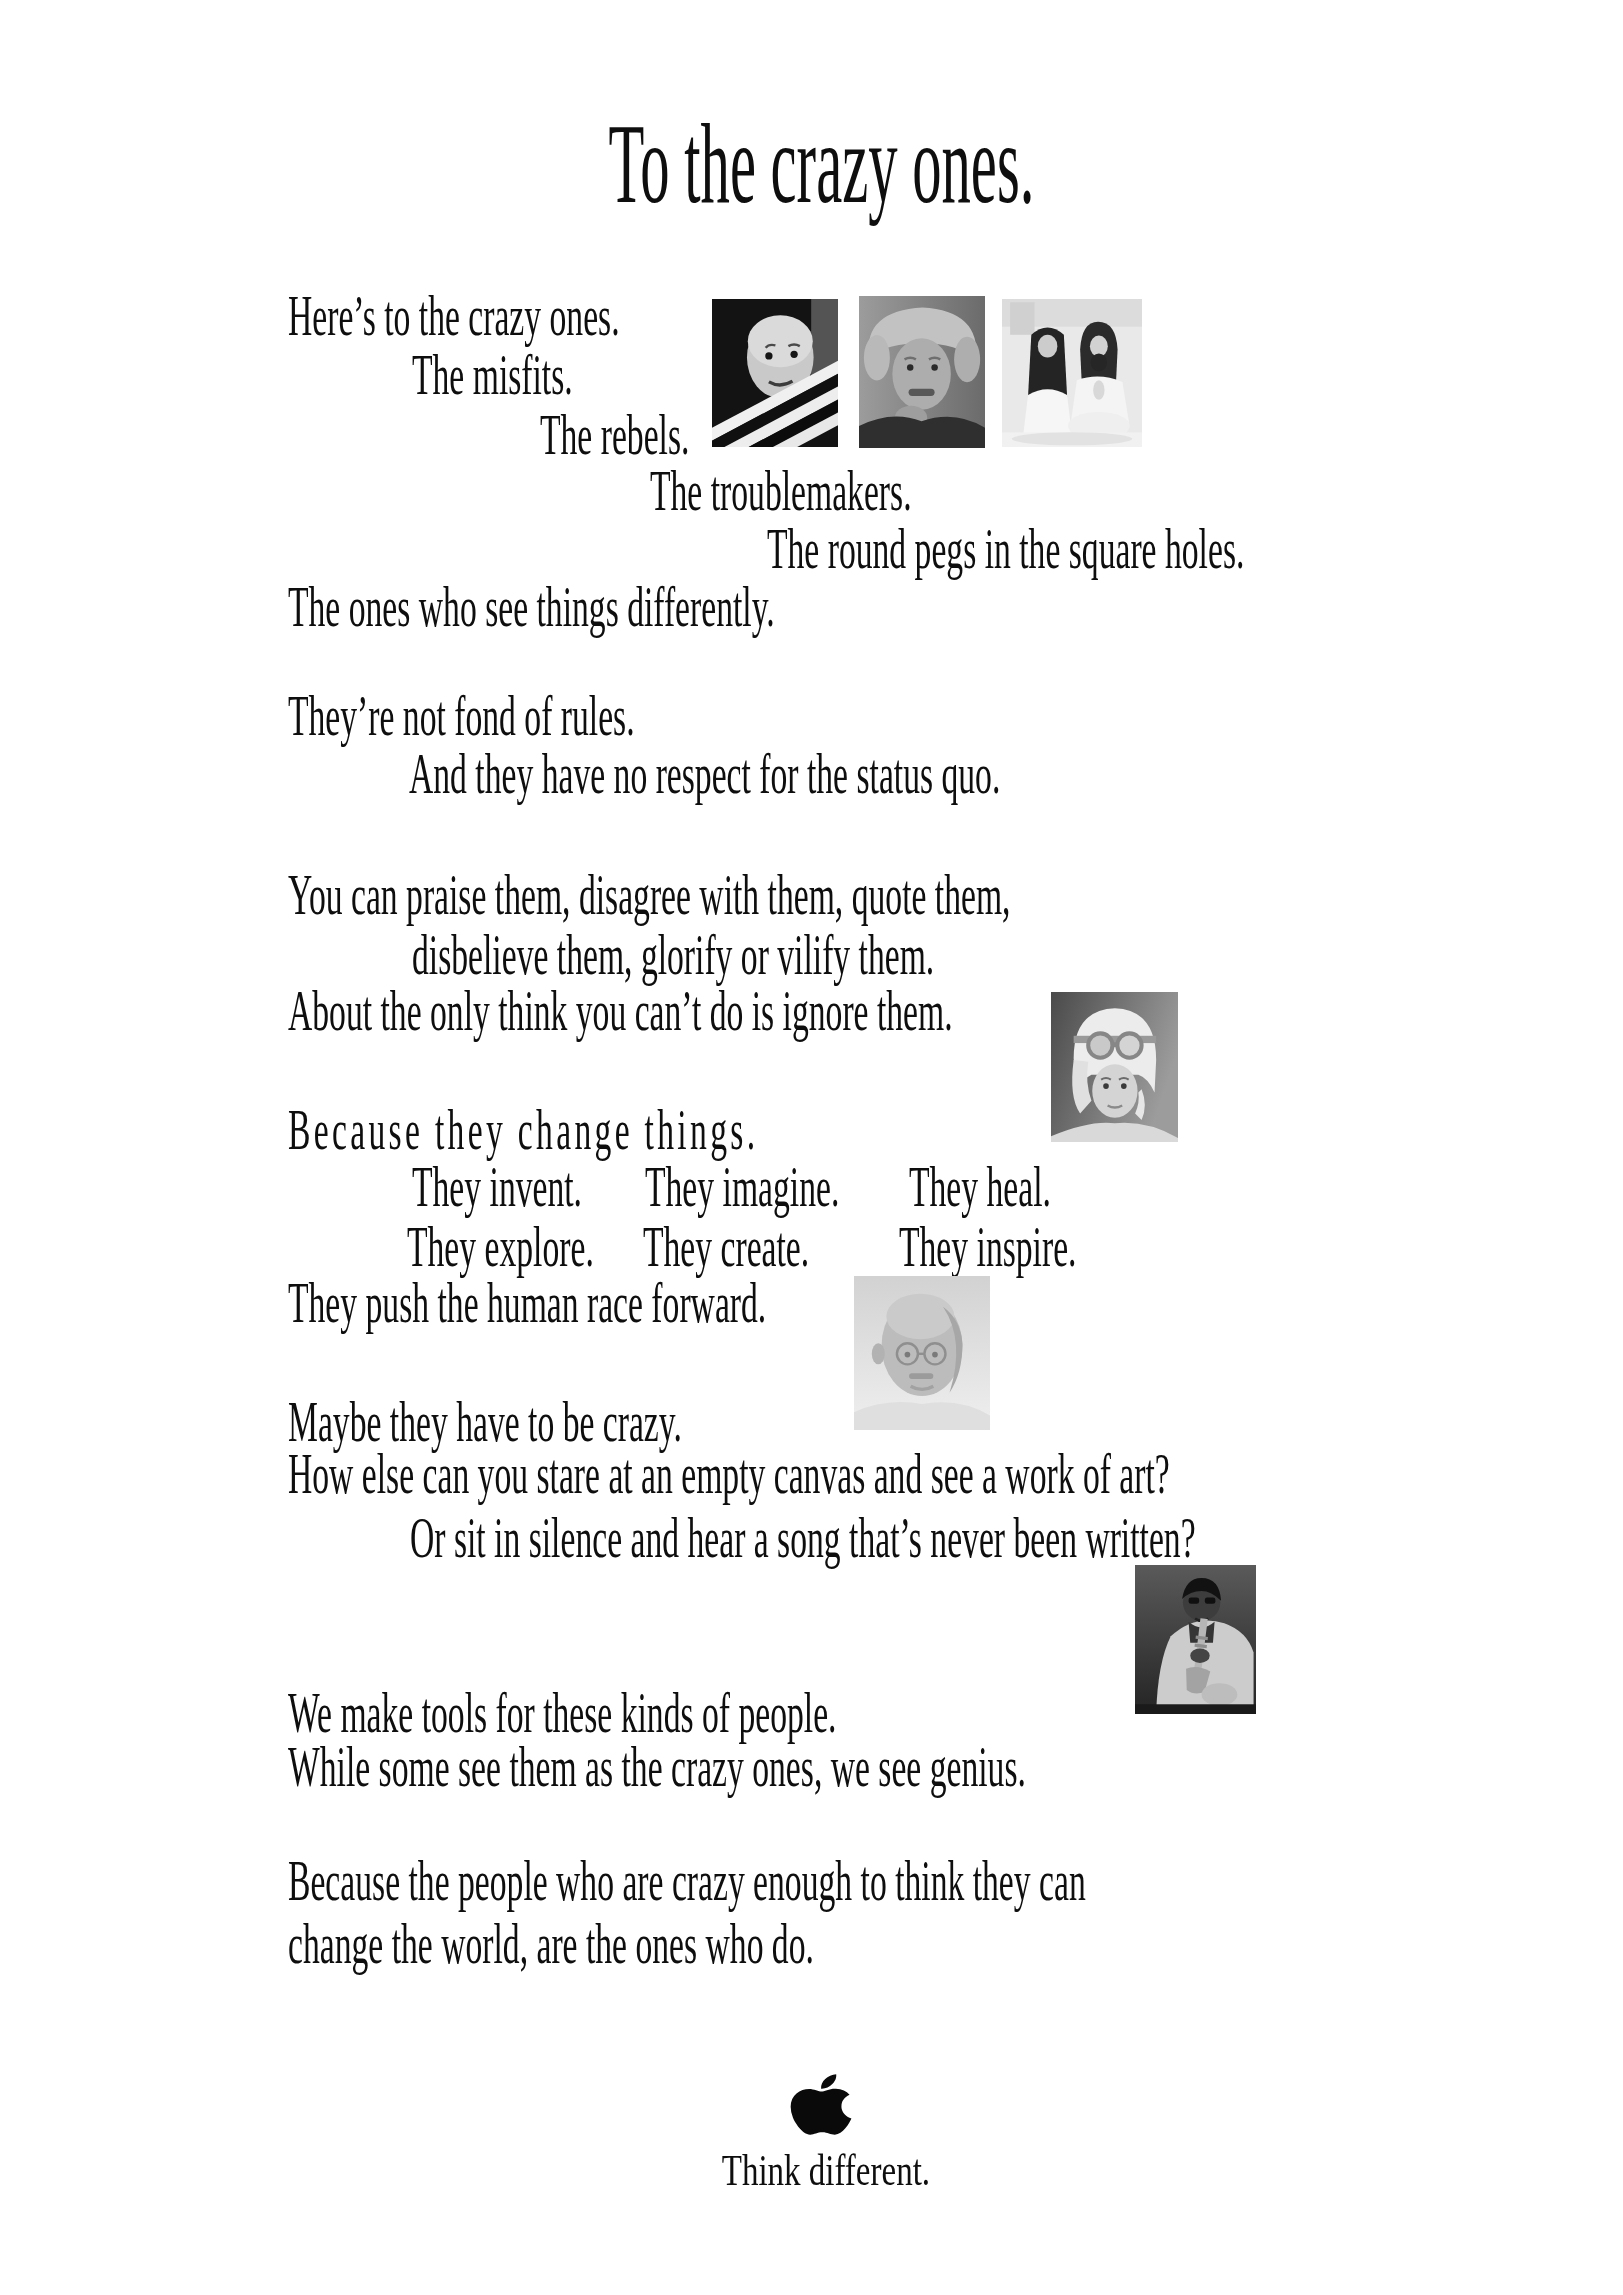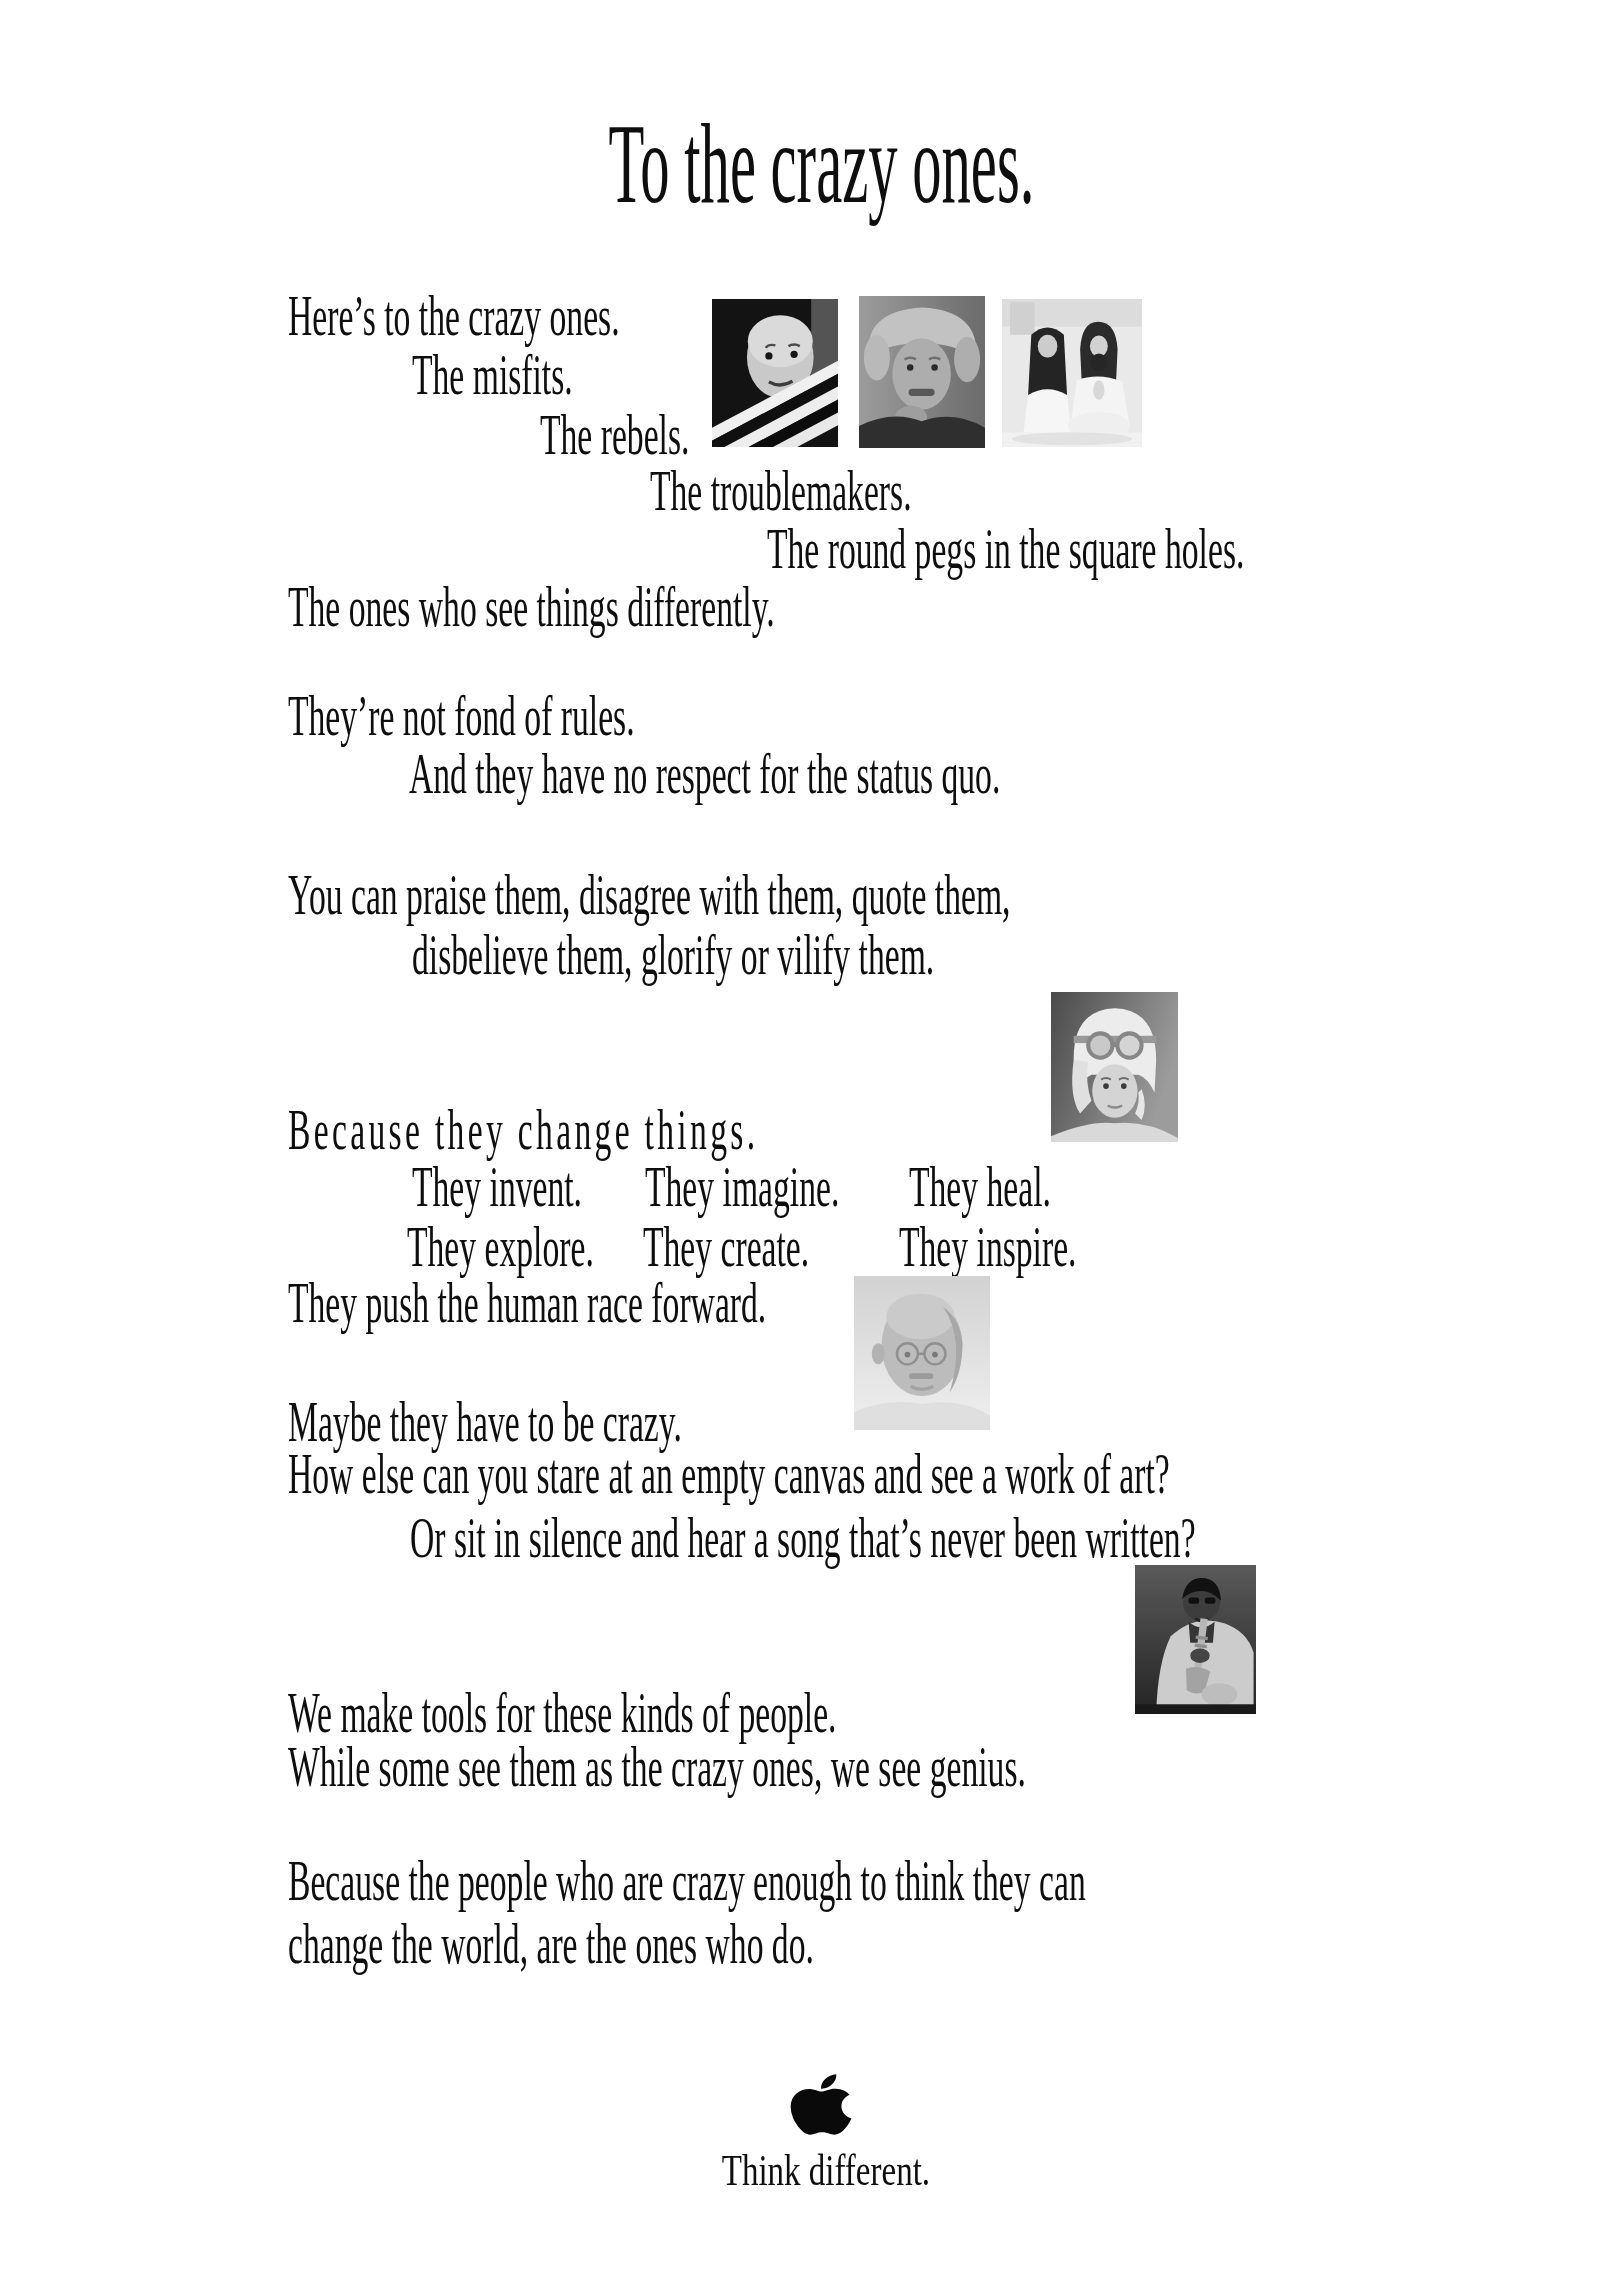--- a/index.html
+++ b/index.html
@@ -37,20 +37,21 @@
   <div class="line" style="left:529px;top:403px;margin-left:11px;"><span class="t">The rebels.</span></div>
   <div class="line" style="left:650px;top:459px;"><span class="t">The troublemakers.</span></div>
   <div class="line" style="left:767px;top:517px;"><span class="t">The round pegs in the square holes.</span></div>
   <div class="line" style="left:288px;top:575px;text-align:right;"><span class="t">The ones who see things differently.</span></div>
 
   <div class="line" style="left:288px;top:684px;"><span class="t">They’re not fond of rules.</span></div>
   <div class="line" style="left:409px;top:742px;"><span class="t">And they have no respect for the status quo.</span></div>
 
   <div class="line" style="left:288px;top:863px;"><span class="t">You can praise them, disagree with them, quote them,</span></div>
   <div class="line" style="left:412px;top:923px;"><span class="t">disbelieve them, glorify or vilify them.</span></div>
+  <div class="line" style="left:288px;top:979px;"><span class="t">About the only think you can’t do is ignore them.</span></div>
 
   <div class="line" style="left:288px;top:1098px;"><span class="t spaced">Because they change things.</span></div>
   <div class="line" style="left:412px;top:1155px;"><span class="t">They invent.</span></div>
   <div class="line" style="left:645px;top:1155px;"><span class="t">They imagine.</span></div>
   <div class="line" style="left:909px;top:1155px;"><span class="t">They heal.</span></div>
   <div class="line" style="left:407px;top:1215px;"><span class="t">They explore.</span></div>
   <div class="line" style="left:643px;top:1215px;text-align:center;"><span class="t">They create.</span></div>
   <div class="line" style="left:899px;top:1215px;"><span class="t">They inspire.</span></div>
   <div class="line" style="left:288px;top:1271px;"><span class="t">They push the human race forward.</span></div>
 

